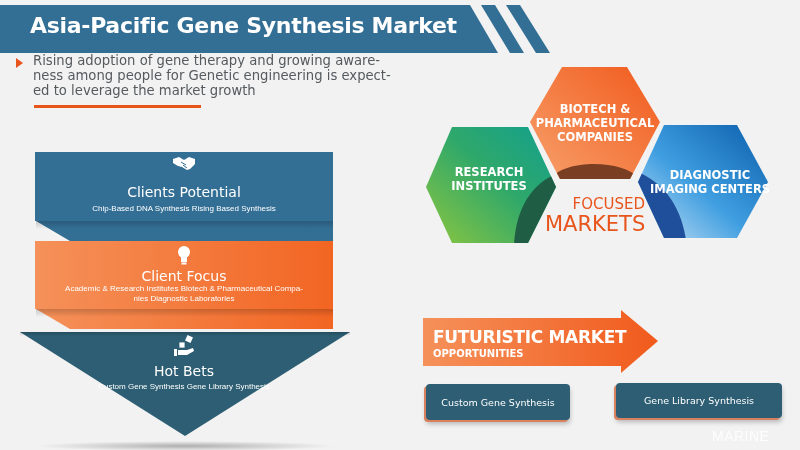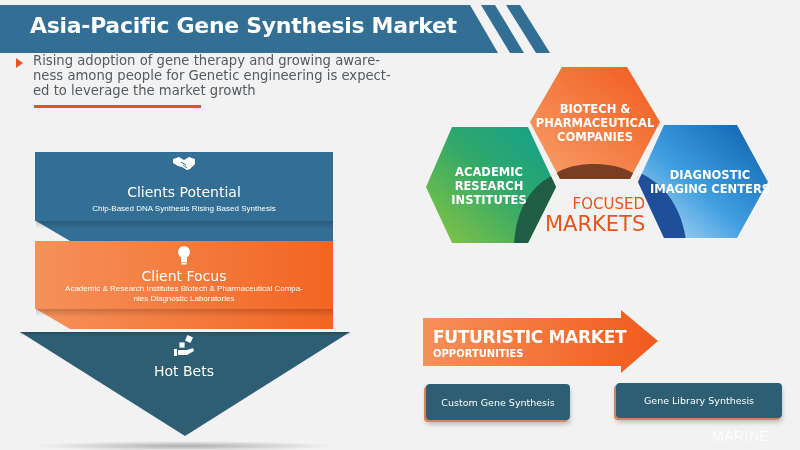--- a/index.html
+++ b/index.html
@@ -133,20 +133,21 @@
   <div class="band-title">Clients Potential</div>
   <div class="band-sub" style="margin-top:4px;">Chip-Based DNA Synthesis Rising Based Synthesis</div>
 </div>
 <div class="abs band-text" style="left:35px; top:268px; width:298px;">
   <div class="band-title">Client Focus</div>
   <div class="band-sub" style="margin-top:0;">Academic &amp; Research Institutes Biotech &amp; Pharmaceutical Compa-</div>
   <div class="band-sub">nies Diagnostic Laboratories</div>
 </div>
 <div class="abs band-text" style="left:35px; top:363px; width:298px;">
   <div class="band-title">Hot Bets</div>
+  <div class="band-sub" style="margin-top:3px;">Custom Gene Synthesis Gene Library Synthesis</div>
 </div>
 
 <svg id="hex-svg" class="abs" viewBox="410 55 380 200">
   <defs>
     <linearGradient id="greenGrad" x1="0" y1="1" x2="1" y2="0">
       <stop offset="0" stop-color="#8cc63f"></stop>
       <stop offset="0.55" stop-color="#2fa86a"></stop>
       <stop offset="1" stop-color="#12a08f"></stop>
     </linearGradient>
     <linearGradient id="hexOrgGrad" x1="0" y1="1" x2="1" y2="0">
@@ -183,21 +184,20 @@
   </g>
   <g>
     <polygon points="638,182 664,125 737,125 768,182 737,238 664,238" fill="url(#blueGrad)"></polygon>
     <g clip-path="url(#clipBlue)">
       <path d="M632,170 C658,178 680,200 686,240 L630,240 Z" fill="#1f4e9a"></path>
     </g>
   </g>
 </svg>
 
 <div class="abs hex-label" style="left:434px; top:165px; width:110px;">
-  <div>ACADEMIC</div>
   <div>RESEARCH</div>
   <div>INSTITUTES</div>
 </div>
 <div class="abs hex-label" style="left:530px; top:102px; width:130px;">
   <div>BIOTECH &amp;</div>
   <div>PHARMACEUTICAL</div>
   <div>COMPANIES</div>
 </div>
 <div class="abs hex-label" style="left:645px; top:168px; width:130px;">
   <div>DIAGNOSTIC</div>

